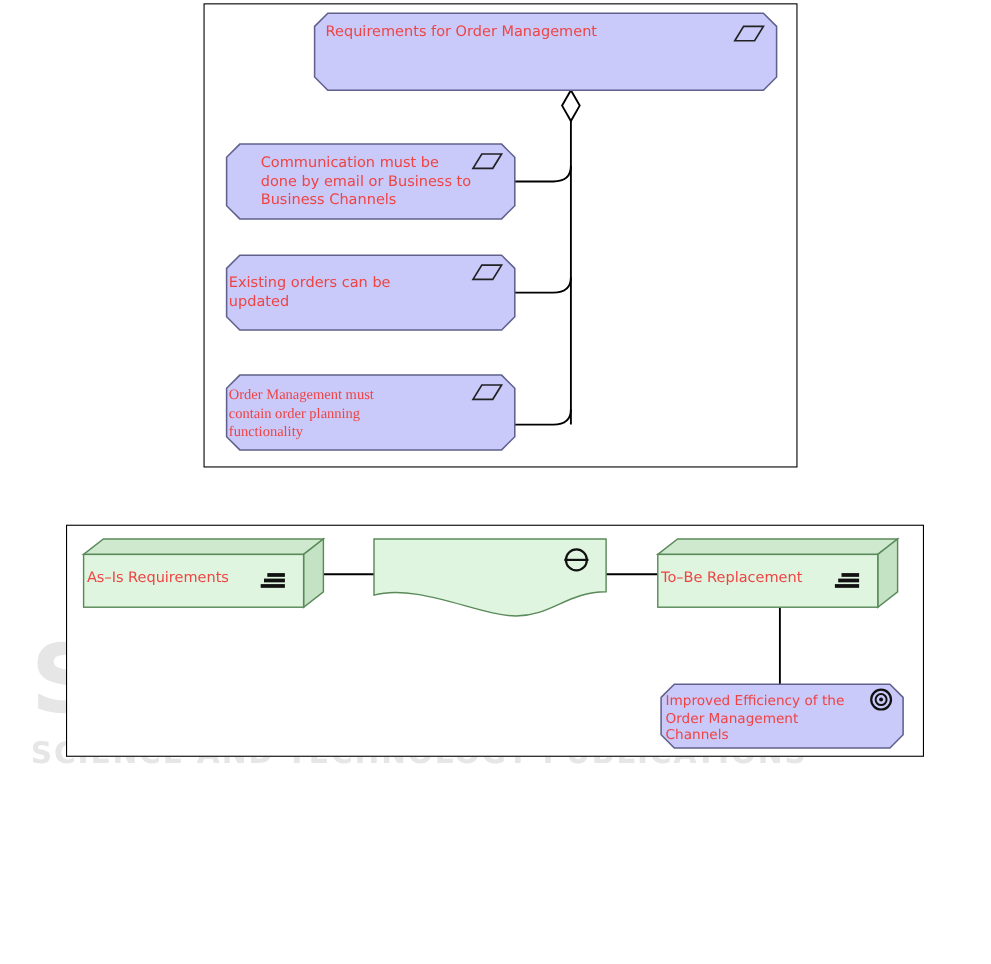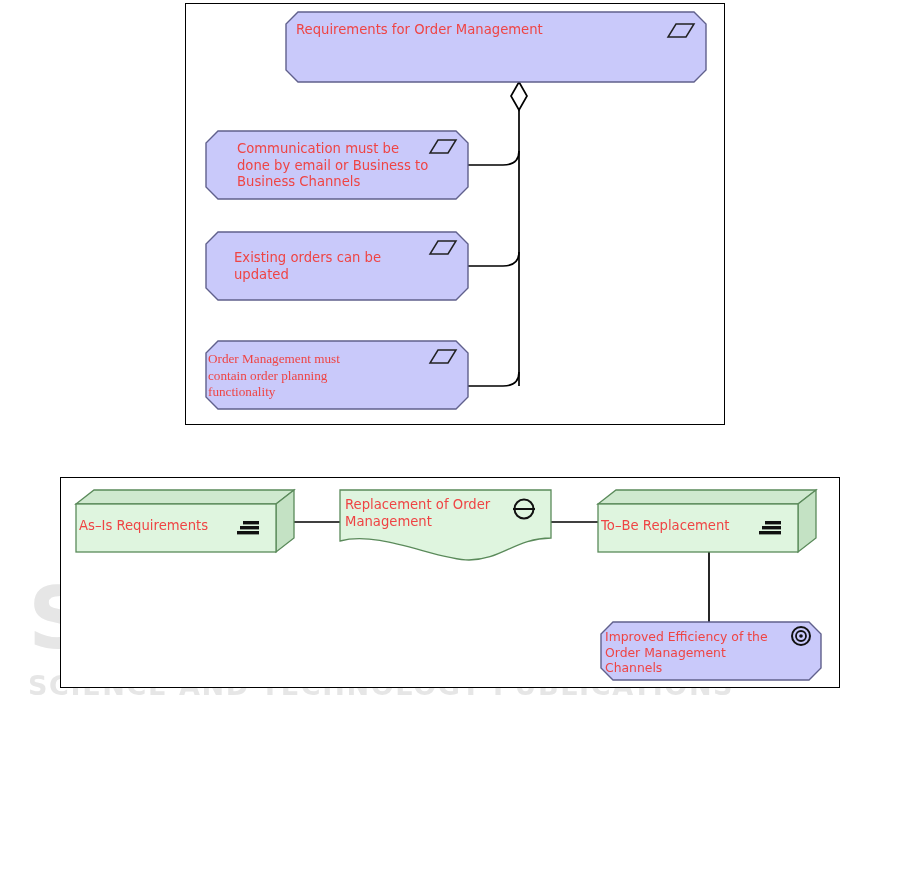--- a/index.html
+++ b/index.html
@@ -133,21 +133,21 @@
       <polygon points="252,346 270,346 262,359 244,359" fill="#c9c9fa" stroke="#222222" stroke-width="1.5"></polygon>
     </g>
   </svg>
 
   <div class="node-label" style="left:110px; top:18px; width:380px;">Requirements for Order Management</div>
 
   <div class="node-label" style="left:22px; top:137px; width:240px;margin-left:29px;">Communication must be
 done by email or Business to
 Business Channels</div>
 
-  <div class="node-label" style="left:22px; top:246px; width:240px;margin-left:26px;">Existing orders can be
+  <div class="node-label" style="left:22px; top:246px; width:240px;">Existing orders can be
 updated</div>
 
   <div class="node-label" style="left:22px; top:347px; width:240px;font-family:Liberation Serif, serif;">Order Management must
 contain order planning
 functionality</div>
 </div>
 
 <div class="panel" id="panel-migration">
 
   <svg class="panel-svg" width="777" height="208" viewBox="0 0 777 208">
@@ -198,21 +198,19 @@
       <g>
         <circle cx="740" cy="158" r="9" fill="none" stroke="#111111" stroke-width="2"></circle>
         <circle cx="740" cy="158" r="5" fill="none" stroke="#111111" stroke-width="1.8"></circle>
         <circle cx="740" cy="158" r="1.8" fill="#111111"></circle>
       </g>
     </g>
   </svg>
 
   <div class="node-label" style="left:18px; top:40px; width:176px;">As–Is Requirements</div>
 
-  <div class="node-label" style="left:284px; top:19px; width:168px;">Replacement of Order
-Management</div>
 
   <div class="node-label" style="left:540px; top:40px; width:176px;">To–Be Replacement</div>
 
   <div class="node-label small" style="left:544px; top:151px; width:190px;">Improved Efficiency of the
 Order Management
 Channels</div>
 </div>
 
 </body></html>

